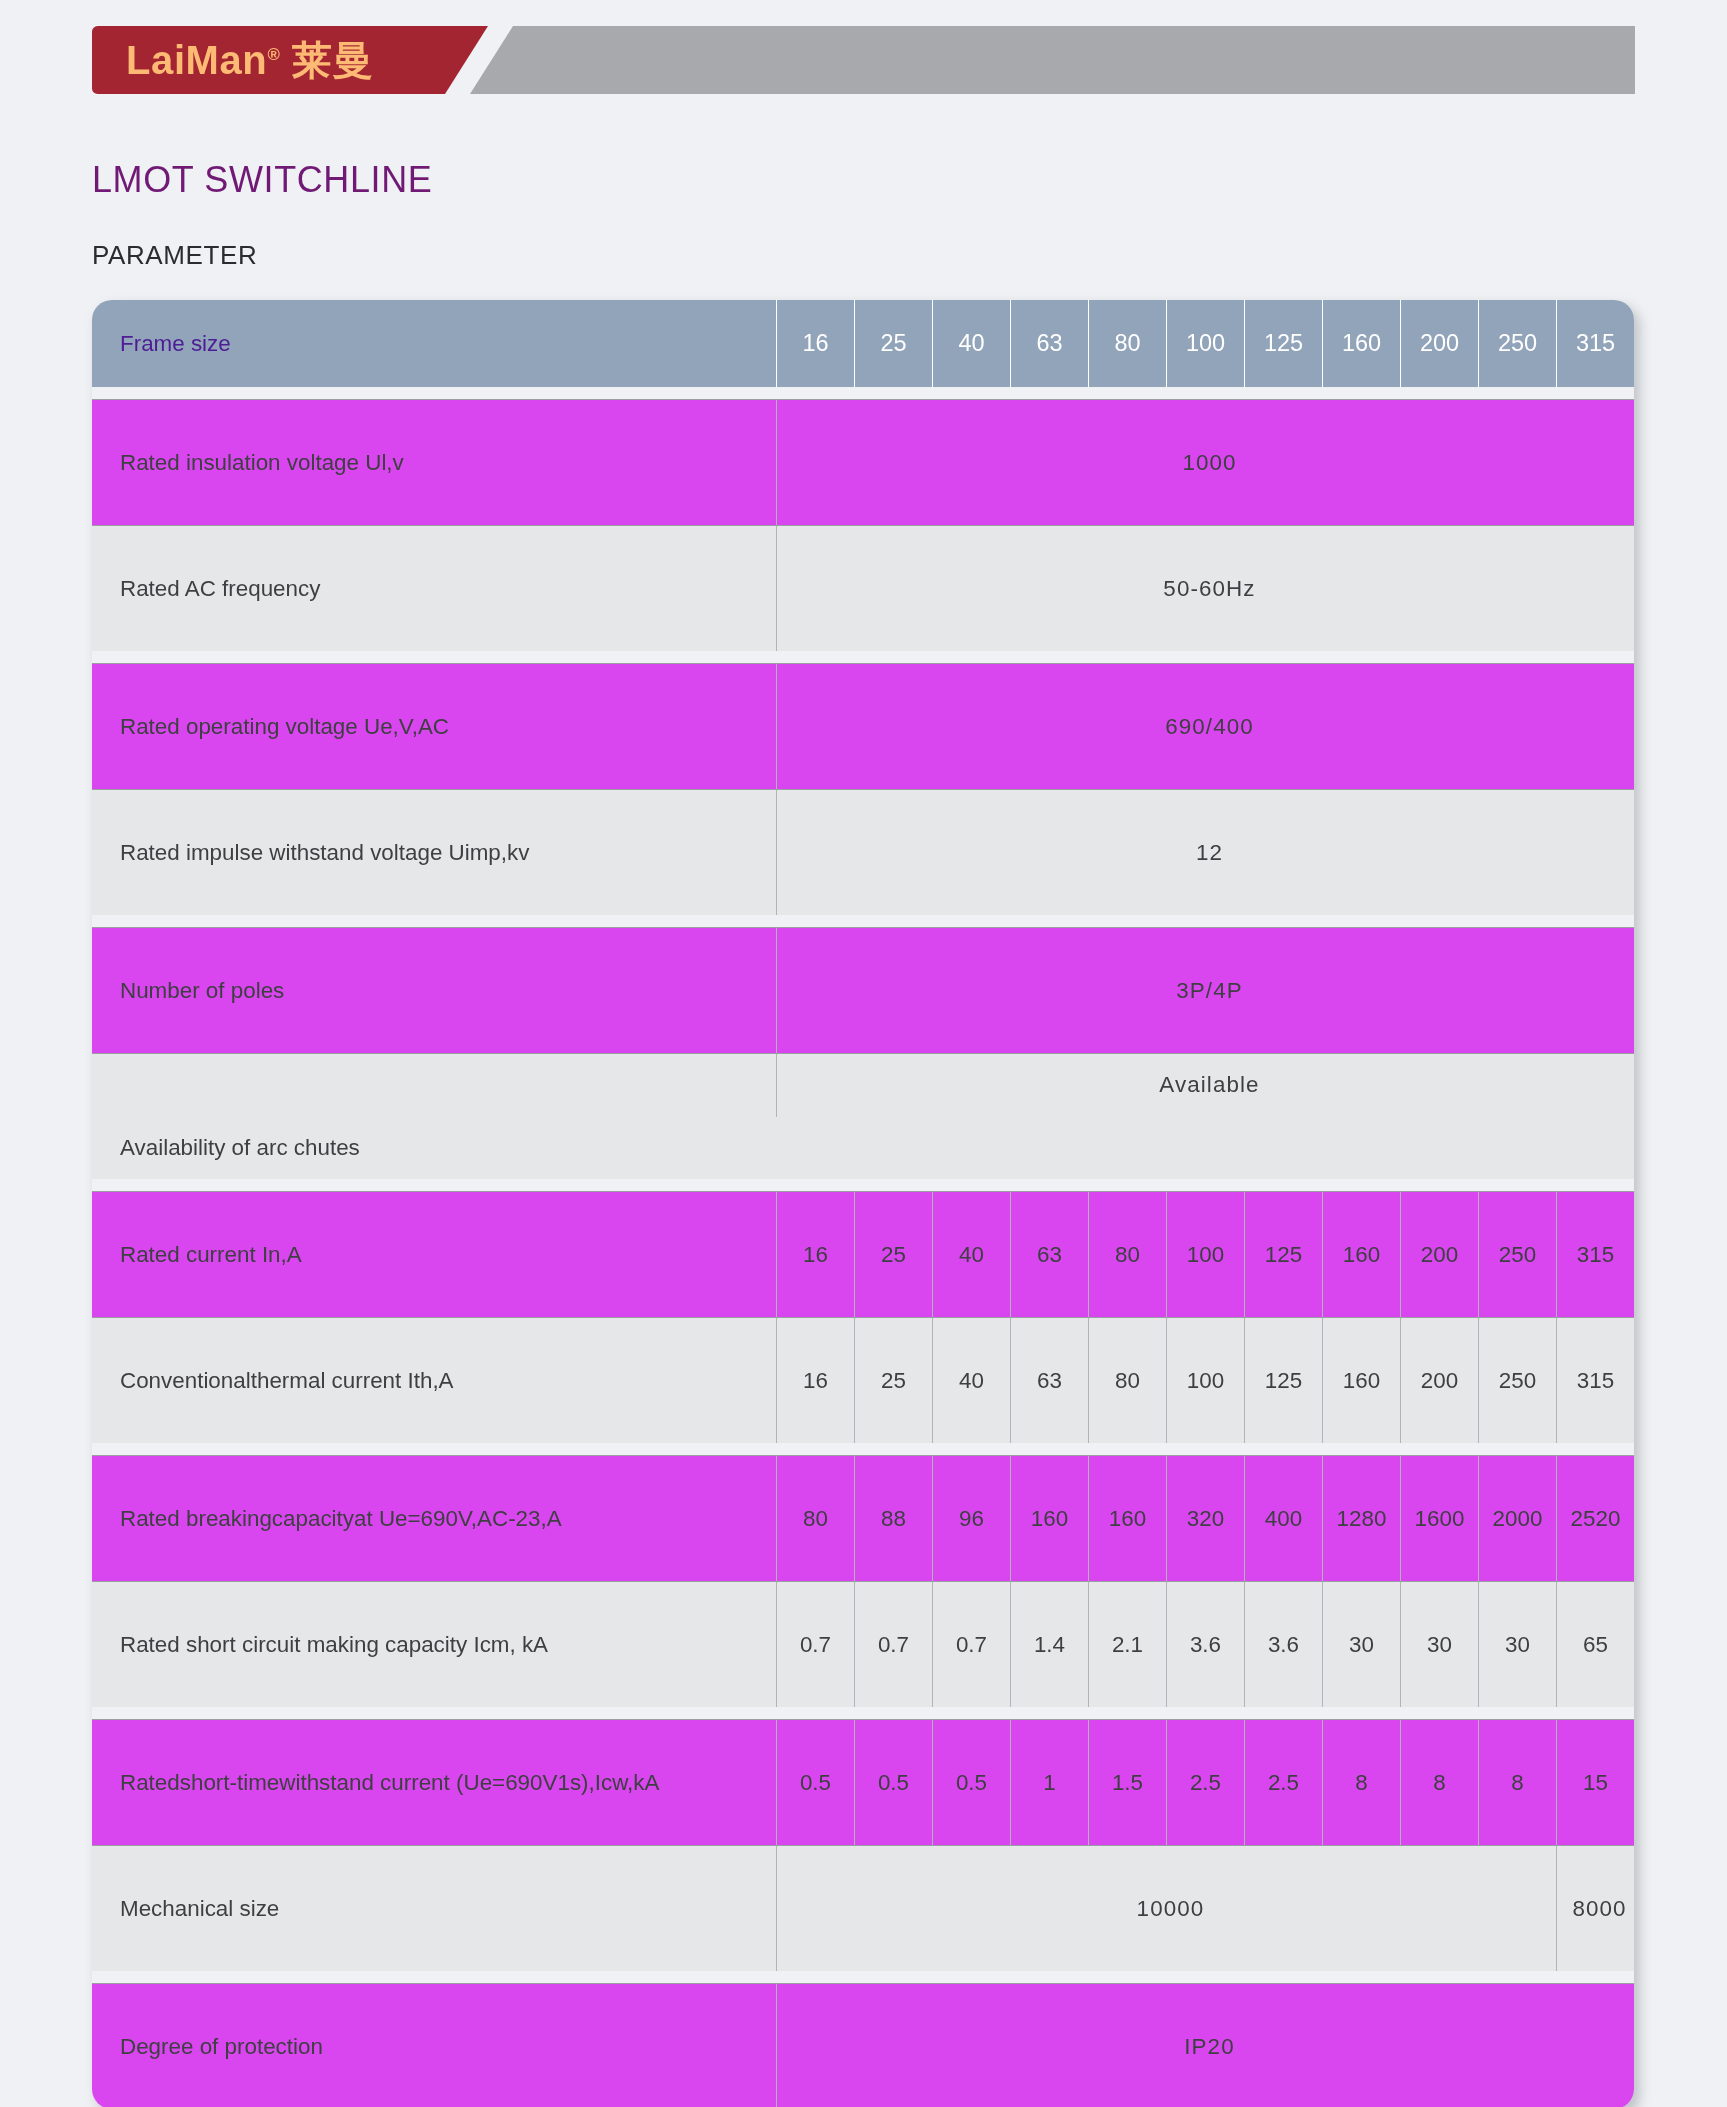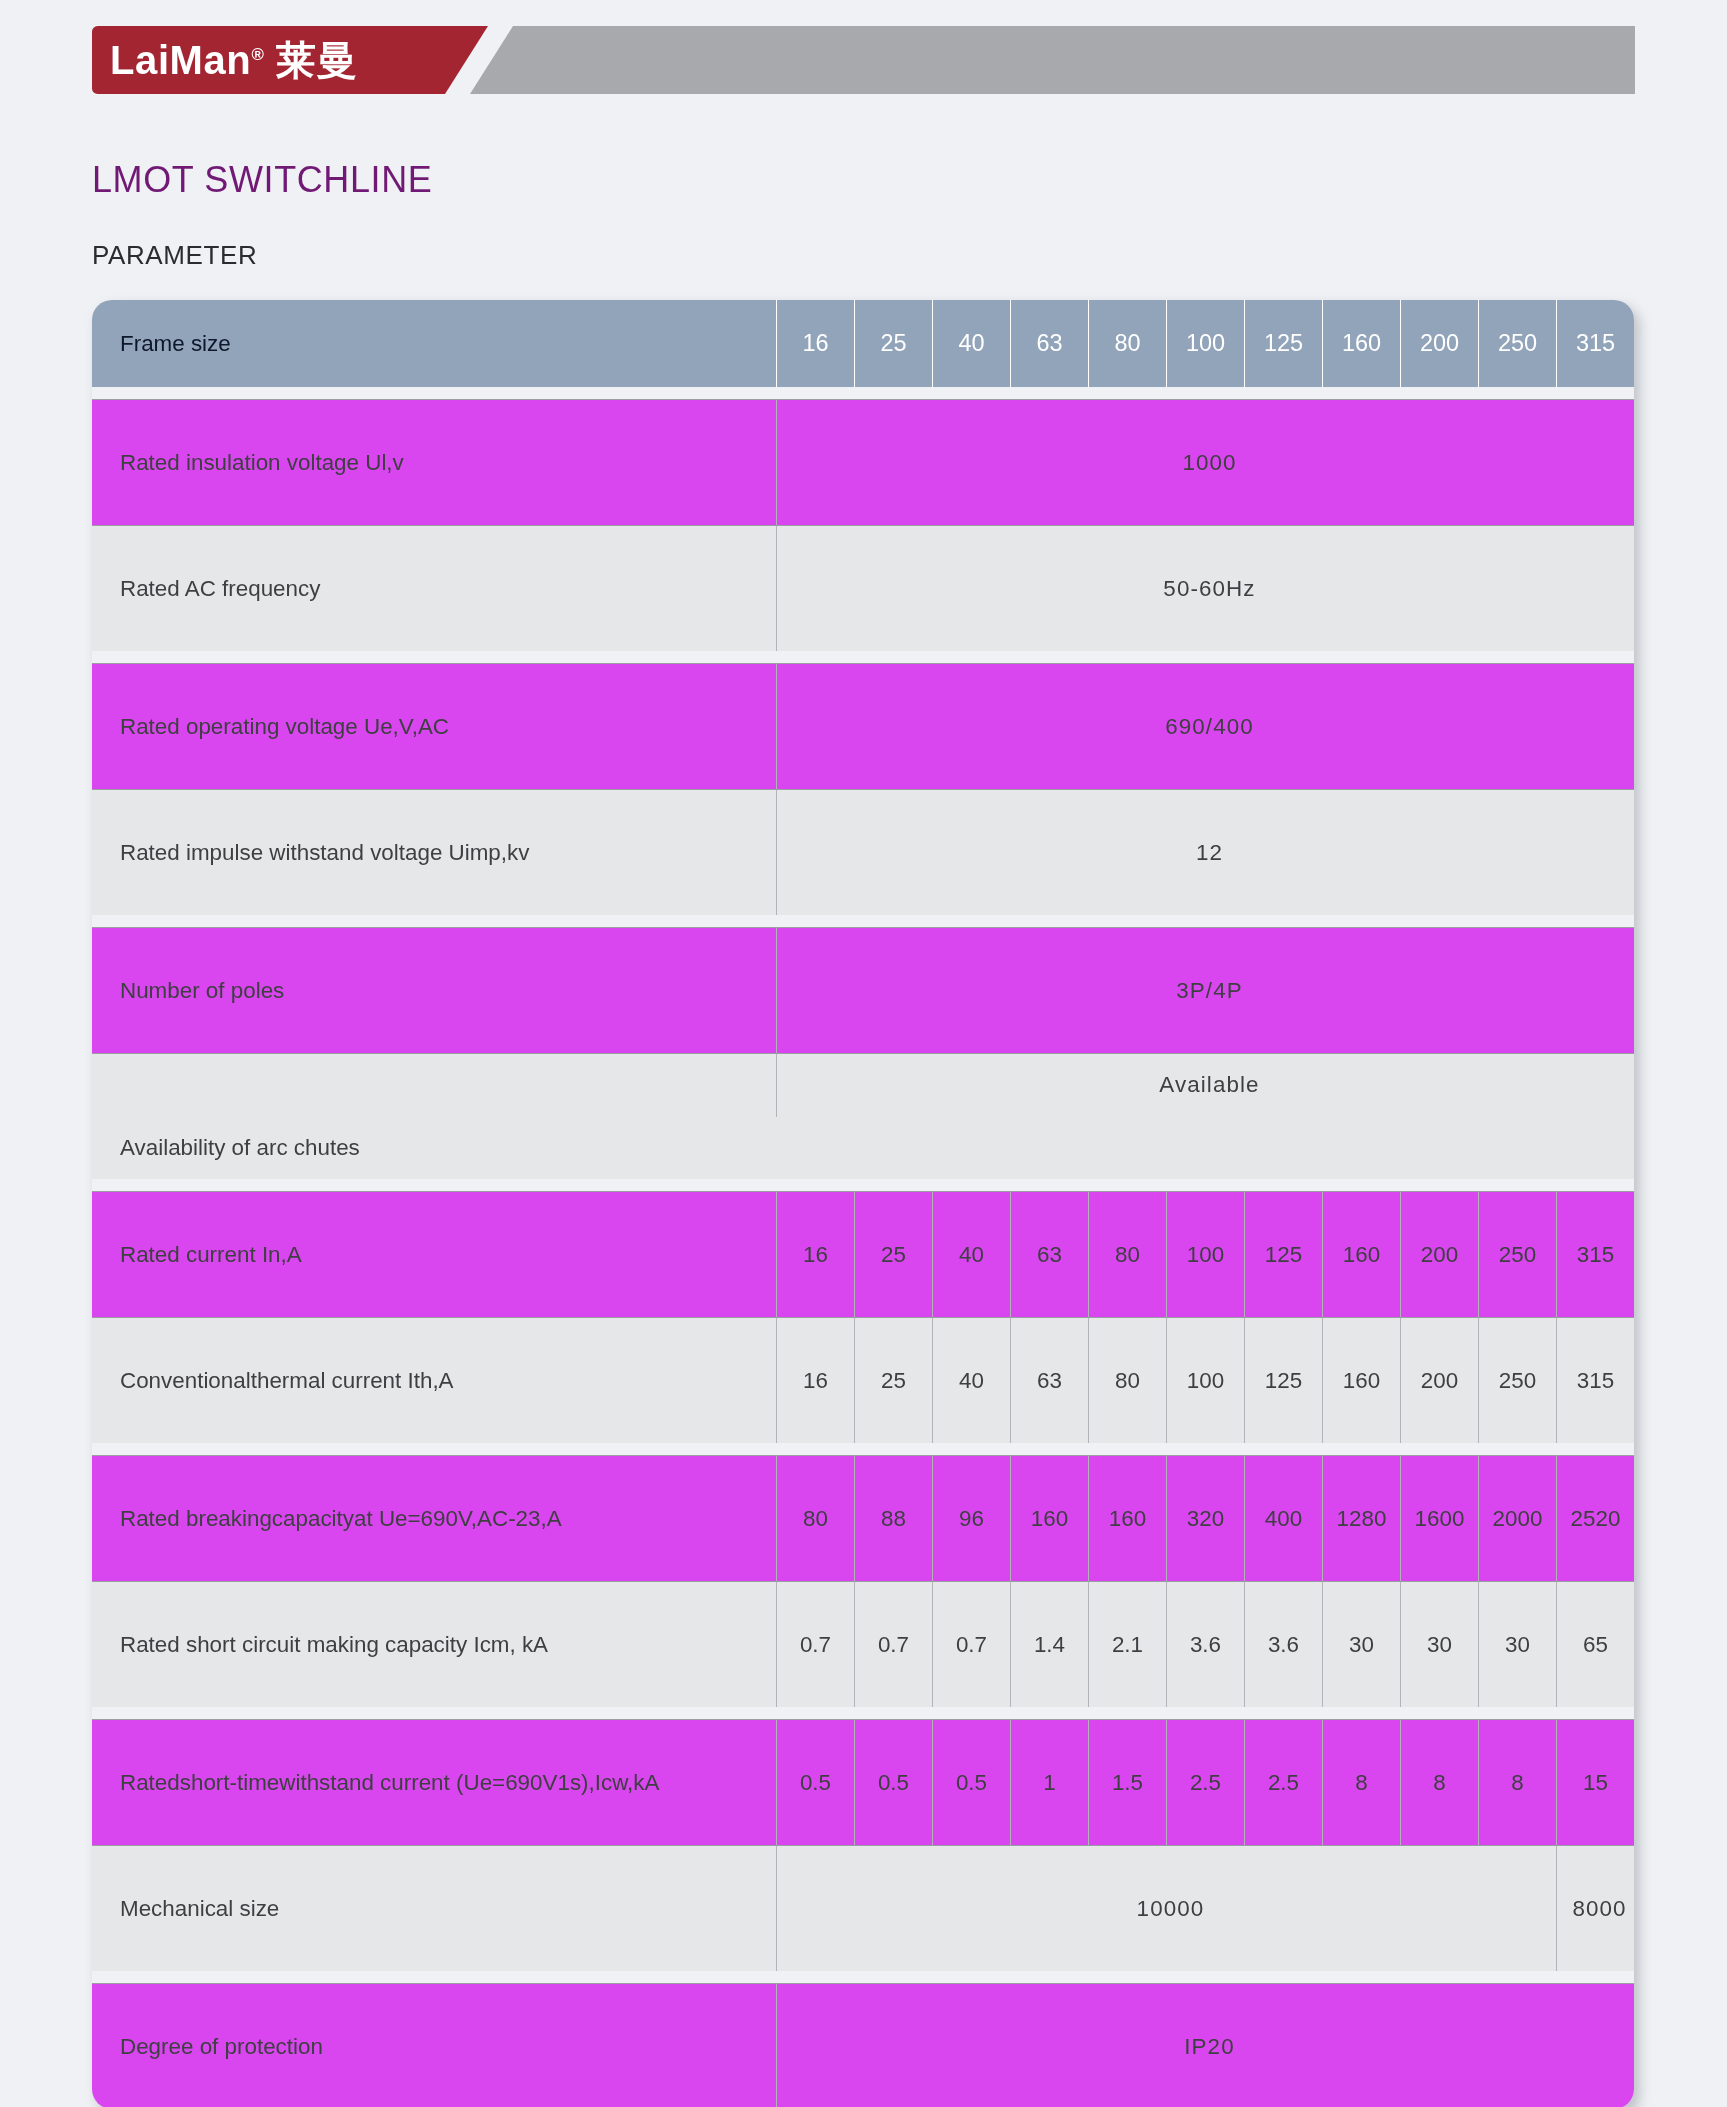--- a/index.html
+++ b/index.html
@@ -15,21 +15,21 @@
   
   .banner { position:absolute; left:0; top:26px; width:100%; height:68px; }
   .logo-chip {
     position:absolute; left:92px; top:0; width:396px; height:68px;
     background:#a32531;
     clip-path:polygon(0 0,396px 0,353px 68px,0 68px);
     border-radius:5.6px 0 0 5.6px;
     display:flex; align-items:center;
   }
   .logo-text {
-    padding-left:18px; color:#ffffff; font-weight:bold;
+    padding-left:34px; color:#fdba74; font-weight:bold;
     font-size:40px; letter-spacing:0.6px; white-space:nowrap;
   }
   .logo-text sup { font-size:0.42em; vertical-align:super; }
   .gray-band {
     position:absolute; left:470px; top:0; width:1165px; height:68px;
     background:#a7a9ad;
     clip-path:polygon(43px 0,100% 0,100% 100%,0 100%);
   }
 
   
@@ -59,21 +59,21 @@
   .row.dark   { background:#e6e7e9; }
 
   .cell { display:flex; align-items:center; justify-content:center; }
   .cell.label {
     justify-content:flex-start;
     padding-left:28px; padding-right:15.7px;
     font-size:22.4px; color:#3e3f41;
   }
   .cell.val { font-size:22.4px; color:#3e3f41; border-left:1.1px solid #b2b4b7; }
   .row.header .cell { border-left:1.7px solid #ffffff; color:#ffffff; }
-  .row.header .cell.label { border-left:none; font-size:22.4px; color:#0f172a; }
+  .row.header .cell.label { border-left:none; font-size:22.4px; color:#4c1d95; }
   .row.header .cell.val { font-size:23.5px; }
   .merged { letter-spacing:1.1px; font-size:23.5px;padding-left:8px; }
   .span11 { grid-column:2 / span 11; }
   .span10 { grid-column:2 / span 10; }
 </style>
 </head>
 <body>
 
 <div class="banner">
   <div class="logo-chip">

